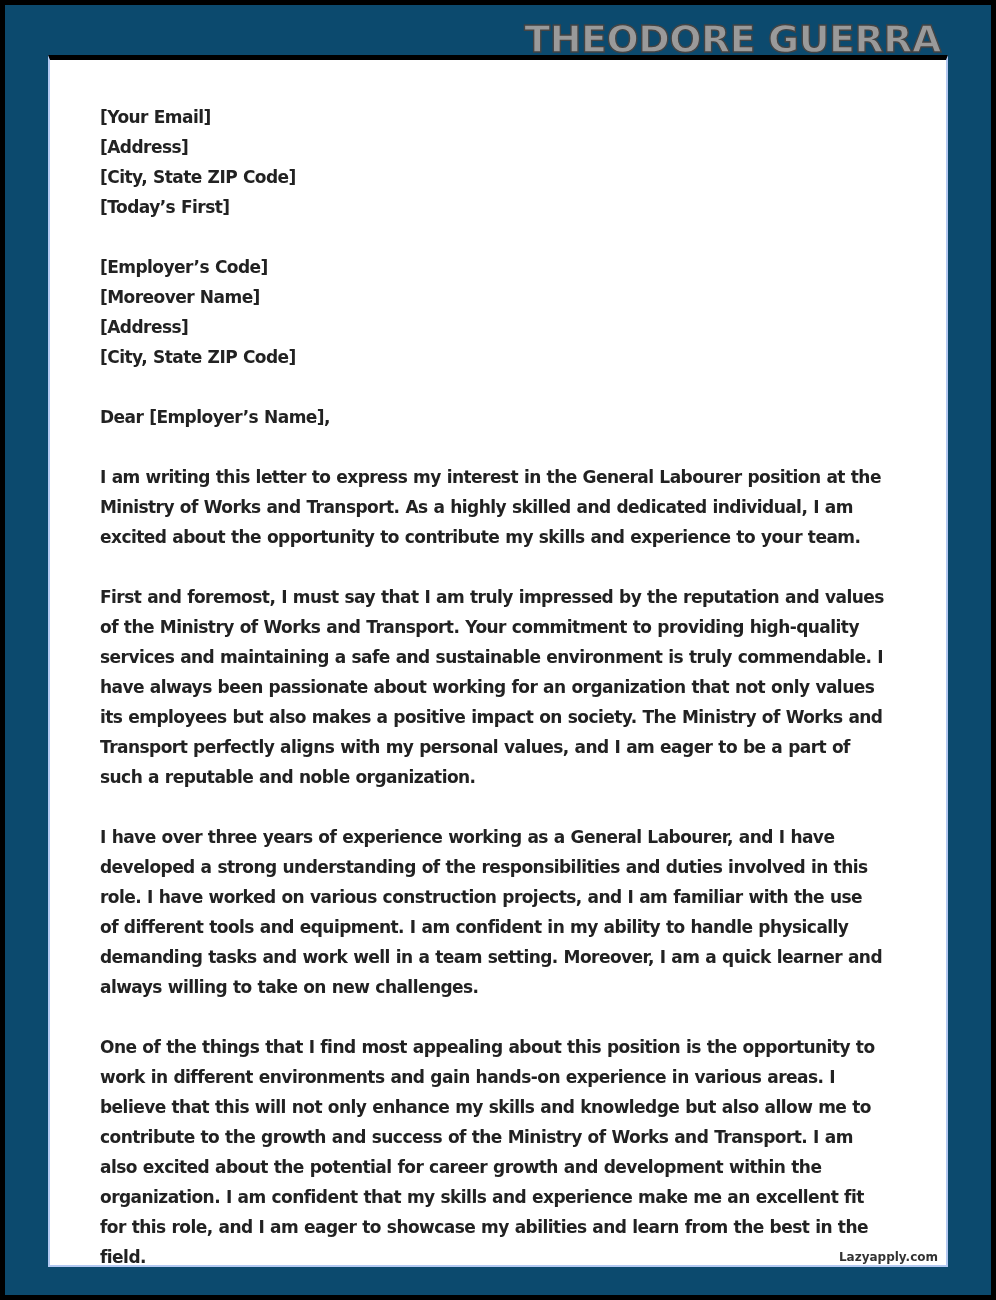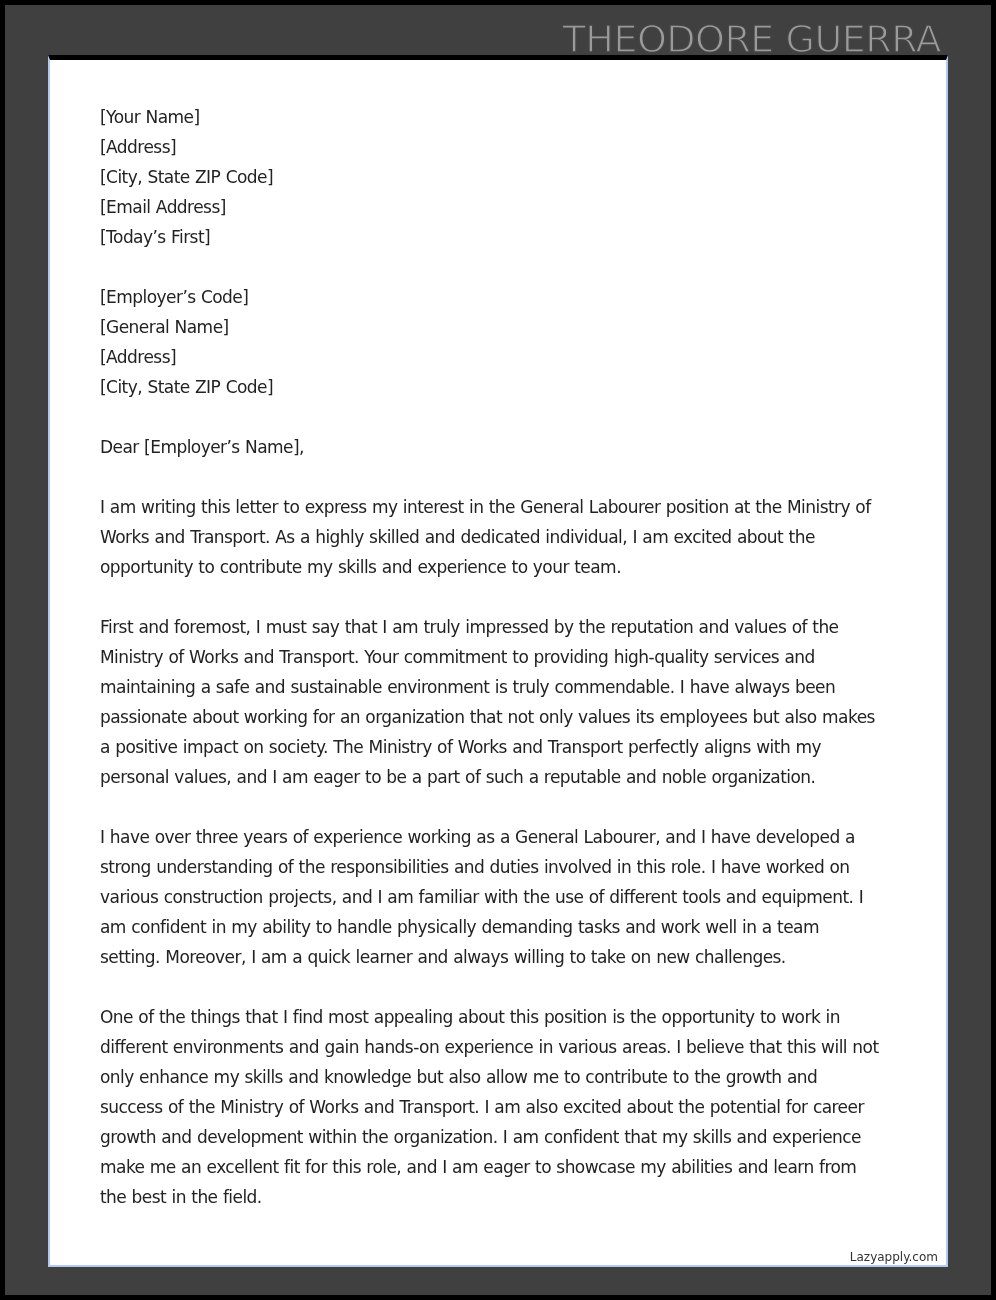--- a/index.html
+++ b/index.html
@@ -4,21 +4,22 @@
 <style>
   html, body { margin: 0; padding: 0; }
   body {
     width: 996px; height: 1300px; overflow: hidden;
     background: #000;
     font-family: "Liberation Sans", sans-serif;
   }
   .frame {
     position: absolute; left: 5px; top: 5px;
     width: 986px; height: 1290px;
-    background: #404040;
+    background: #0c4a6e;
+    font-weight: bold;
   }
   .title {
     position: absolute; right: 50px; top: 12px;
     font-family: "DejaVu Sans", sans-serif;
     font-size: 38px; letter-spacing: -0.5px;
     color: #9a9a9a;
     -webkit-text-stroke: 1.4px #444;
     line-height: 44px;
     white-space: nowrap;
   }
@@ -50,30 +51,29 @@
 </style>
 </head>
 <body>
 
 <div class="frame">
   <div class="title">THEODORE GUERRA</div>
 
   <div class="page">
     <div class="letter">
       <div>
-        <span class="line">[Your Name]</span>
+        <span class="line">[Your Email]</span>
         <span class="line">[Address]</span>
         <span class="line">[City, State ZIP Code]</span>
-        <span class="line">[Email Address]</span>
         <span class="line">[Today’s First]</span>
       </div>
       <span class="gap"></span>
       <div>
         <span class="line">[Employer’s Code]</span>
-        <span class="line">[General Name]</span>
+        <span class="line">[Moreover Name]</span>
         <span class="line">[Address]</span>
         <span class="line">[City, State ZIP Code]</span>
       </div>
       <span class="gap"></span>
       <p>Dear [Employer’s Name],</p>
       <p>I am writing this letter to express my interest in the General Labourer position at the Ministry of Works and Transport. As a highly skilled and dedicated individual, I am excited about the opportunity to contribute my skills and experience to your team.</p>
       <p>First and foremost, I must say that I am truly impressed by the reputation and values of the Ministry of Works and Transport. Your commitment to providing high-quality services and maintaining a safe and sustainable environment is truly commendable. I have always been passionate about working for an organization that not only values its employees but also makes a positive impact on society. The Ministry of Works and Transport perfectly aligns with my personal values, and I am eager to be a part of such a reputable and noble organization.</p>
       <p>I have over three years of experience working as a General Labourer, and I have developed a strong understanding of the responsibilities and duties involved in this role. I have worked on various construction projects, and I am familiar with the use of different tools and equipment. I am confident in my ability to handle physically demanding tasks and work well in a team setting. Moreover, I am a quick learner and always willing to take on new challenges.</p>
       <p>One of the things that I find most appealing about this position is the opportunity to work in different environments and gain hands-on experience in various areas. I believe that this will not only enhance my skills and knowledge but also allow me to contribute to the growth and success of the Ministry of Works and Transport. I am also excited about the potential for career growth and development within the organization. I am confident that my skills and experience make me an excellent fit for this role, and I am eager to showcase my abilities and learn from the best in the field.</p>
     </div>

